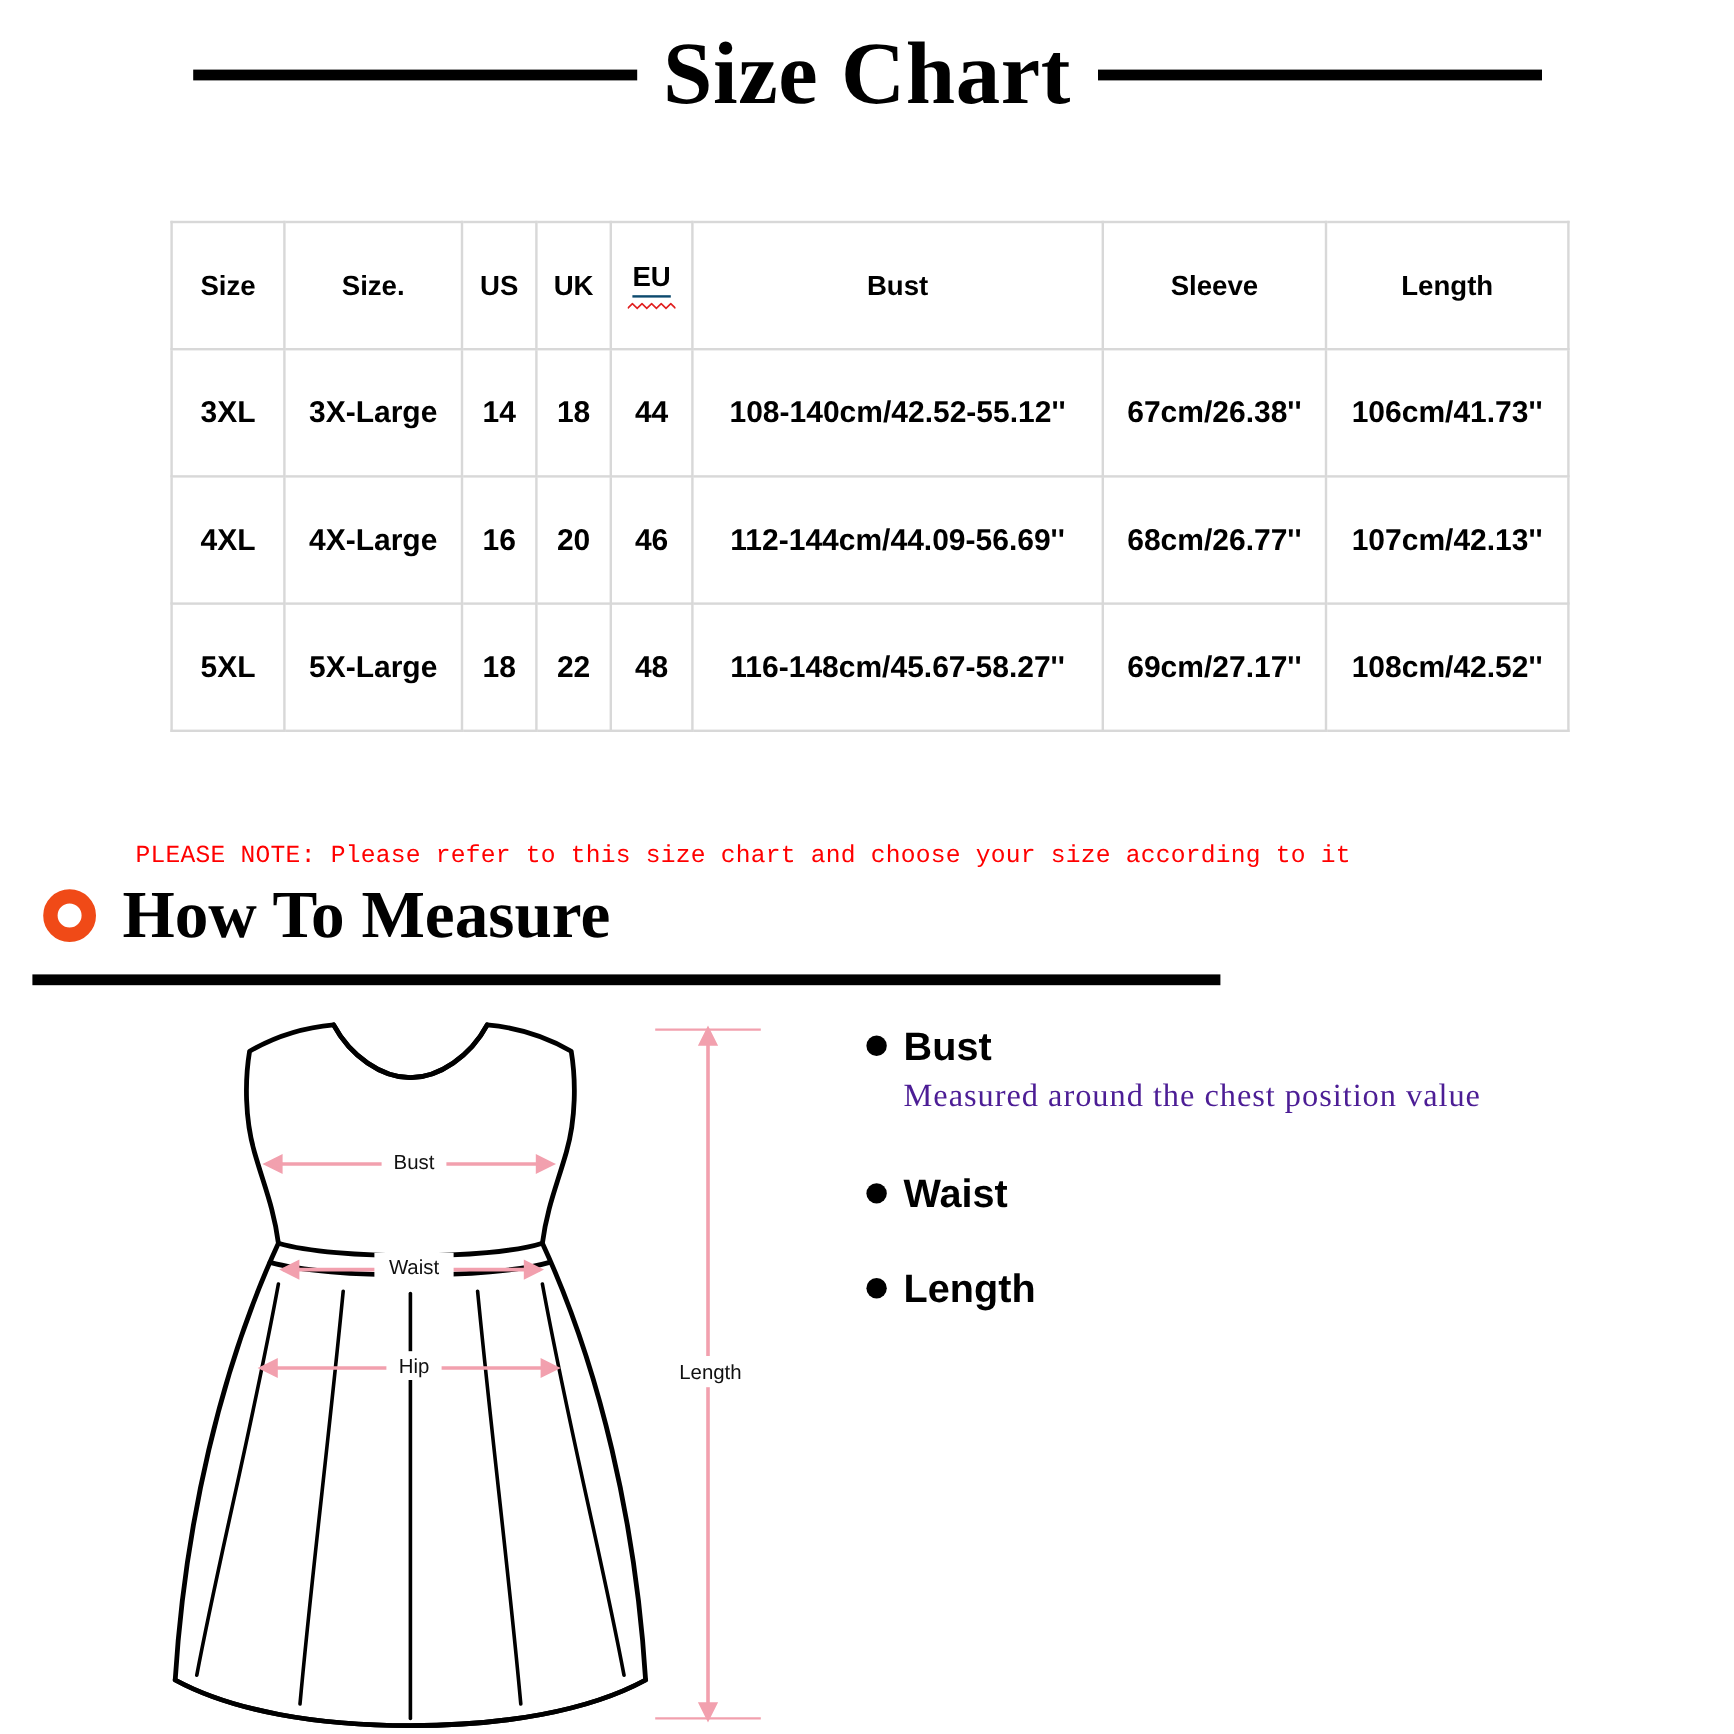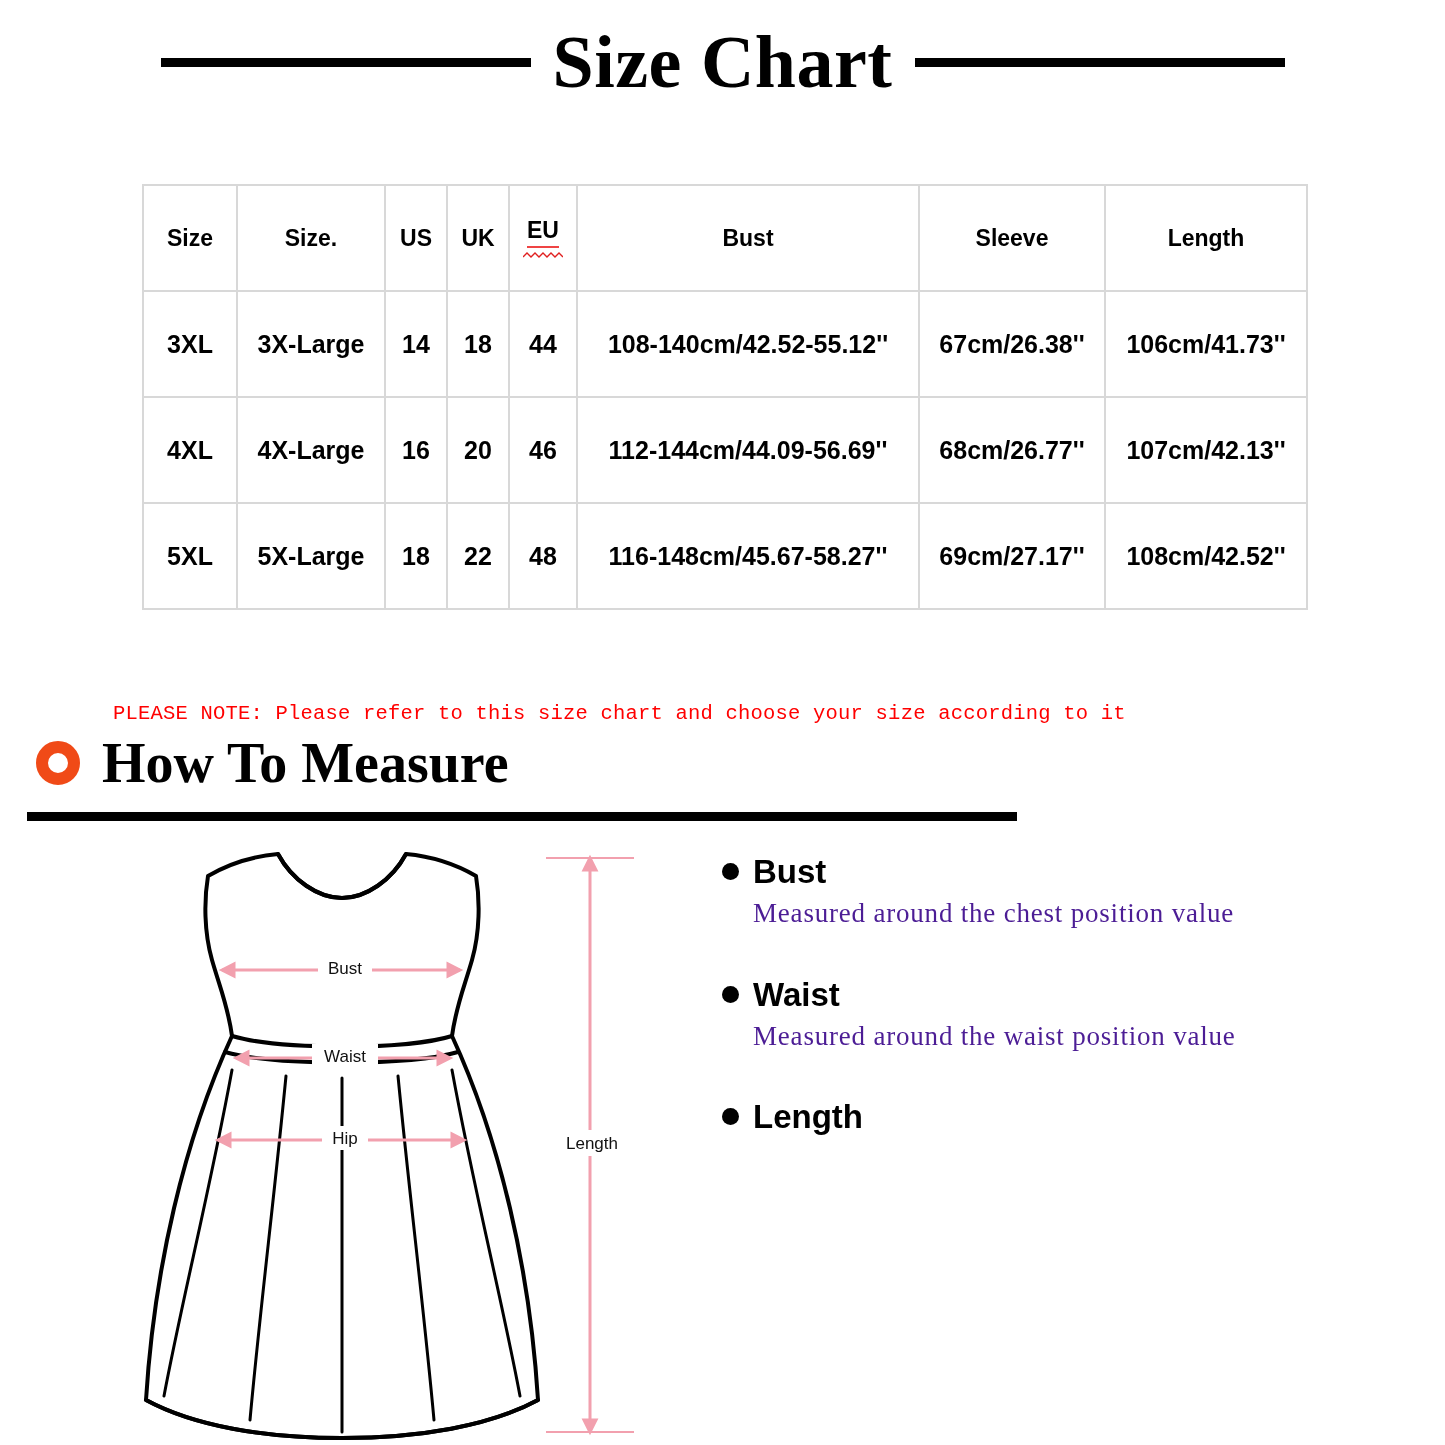--- a/index.html
+++ b/index.html
@@ -78,21 +78,21 @@
   .col-uk     { width: 62px; }
   .col-eu     { width: 68px; }
   .col-bust   { width: 342px; }
   .col-sleeve { width: 186px; }
   .col-length { width: 202px; }
 
   .eu-underline {
     display: inline-block;
     position: relative;
     padding-bottom: 2px;
-    border-bottom: 2px solid #ef4444;
+    border-bottom: 2px solid #0c4a6e;
   }
   .squiggle {
     display: block;
     position: absolute;
     left: 0;
     bottom: -9px;
     width: 100%;
     height: 7px;
   }
 
@@ -334,21 +334,20 @@
       <span class="def-title">Bust</span>
     </div>
     <div class="def-body">Measured around the chest position value</div>
   </div>
 
   <div class="def-item">
     <div class="def-head">
       <span class="def-dot"></span>
       <span class="def-title">Waist</span>
     </div>
-    <div class="def-body">Measured around the waist position value</div>
   </div>
 
   <div class="def-item">
     <div class="def-head">
       <span class="def-dot"></span>
       <span class="def-title">Length</span>
     </div>
   </div>
 </div>
 

